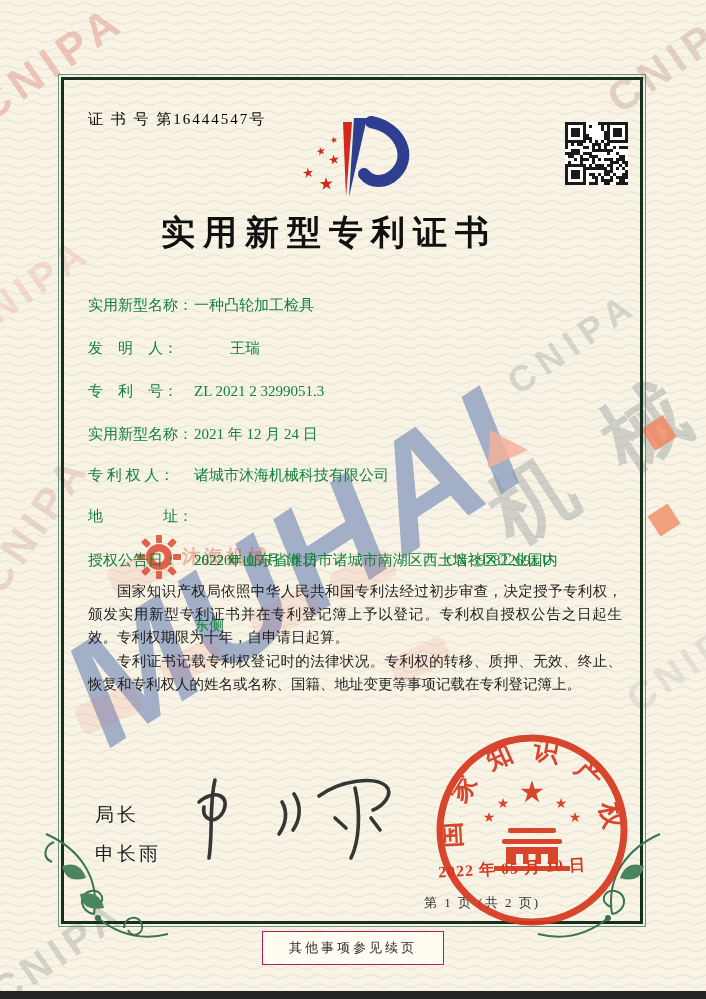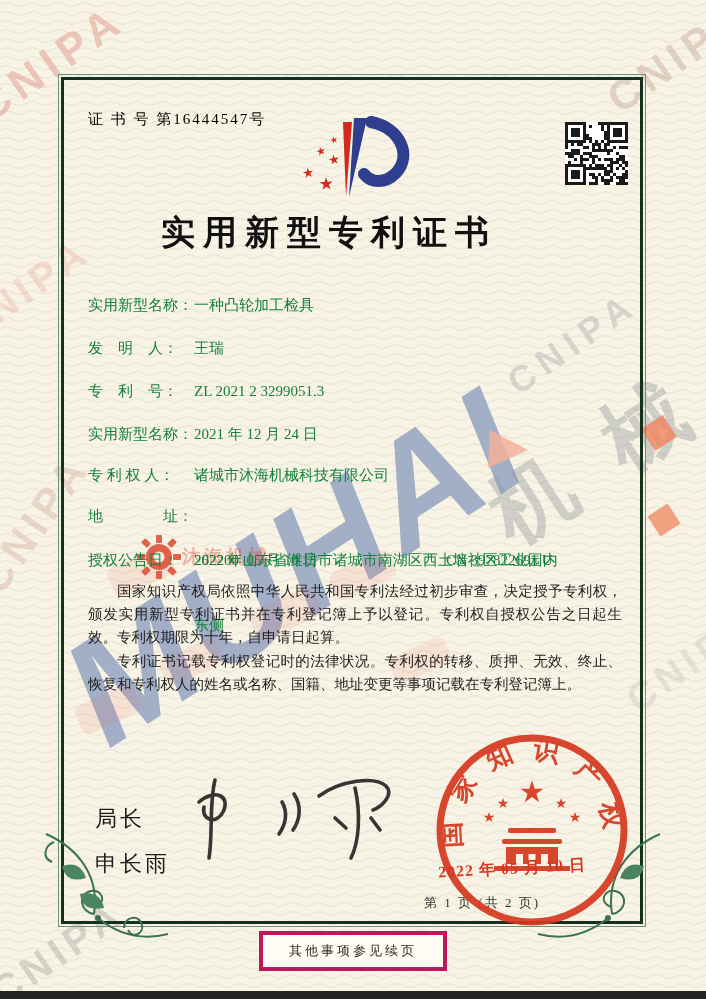--- a/index.html
+++ b/index.html
@@ -44,25 +44,25 @@
   #cert-no{left:88px;top:110px;font-size:15px;letter-spacing:2px;color:#000000;z-index:3;}
   #title{left:58px;top:210px;width:542px;text-align:center;font-size:34px;font-weight:bold;
     letter-spacing:8px;color:#101010;z-index:3;}
   .row{position:absolute;left:88px;display:flex;font-size:15px;color:#15803d;z-index:3;line-height:1.45;}
   .row .lbl{width:106px;flex:0 0 106px;white-space:pre;}
   .row .val{white-space:pre-wrap;}
   .grant2{position:absolute;left:358px;top:0;display:flex;font-size:15px;}
   .grant2 .lbl{width:96px;flex:0 0 96px;}
   #paras{left:88px;top:580px;width:534px;z-index:3;font-size:14.5px;line-height:1.6;color:#1e1e1e;}
   #paras p{margin:0;text-indent:2em;text-align:justify;}
-  #signer{left:95px;top:796px;z-index:3;font-size:22px;letter-spacing:3px;color:#1c1c1c;line-height:2.05;}
+  #signer{left:95px;top:796px;z-index:3;font-size:19px;letter-spacing:3px;color:#1c1c1c;line-height:2.05;}
   #footer-page{left:58px;top:894px;width:482px;text-align:right;font-size:13px;
     letter-spacing:2px;color:#333;z-index:3;}
   #footer-note{left:50%;top:931px;transform:translateX(-50%);z-index:3;
-    background:#fffdf2;border:4px solid #be185d;padding:7px 26px;
+    background:#fffdf2;border:1px solid #be185d;padding:7px 26px;
     font-size:13px;letter-spacing:3px;color:#2c2c2c;}
   #bottom-strip{left:0;top:991px;width:706px;height:8px;background:#242424;z-index:5;}
   
   #seal{left:432px;top:730px;z-index:4;opacity:.93;}
   #seal-date{left:438px;top:857px;width:210px;z-index:4;font-size:16px;font-weight:bold;
     color:#d63920;letter-spacing:1px;transform:rotate(-3deg);}
   #signature{left:185px;top:762px;z-index:3;}
   .orn{z-index:2;}
 </style>
 </head>
@@ -310,21 +310,21 @@
         <rect x="60" y="60" width="3" height="3"></rect>
       </g>
   </svg>
 
   <div class="abs" id="title">实用新型专利证书</div>
 
   <div class="row" style="top:295px;">
     <span class="lbl">实用新型名称：</span>
     <span class="val">一种凸轮加工检具</span>
   </div>
-  <div class="row" style="top:338px;">
+  <div class="row" style="top:338px;gap:36px;">
     <span class="lbl">发　明　人：</span>
     <span class="val">王瑞</span>
   </div>
   <div class="row" style="top:381px;">
     <span class="lbl">专　利　号：</span>
     <span class="val">ZL 2021 2 3299051.3</span>
   </div>
   <div class="row" style="top:424px;">
     <span class="lbl">实用新型名称：</span>
     <span class="val">2021 年 12 月 24 日</span>

